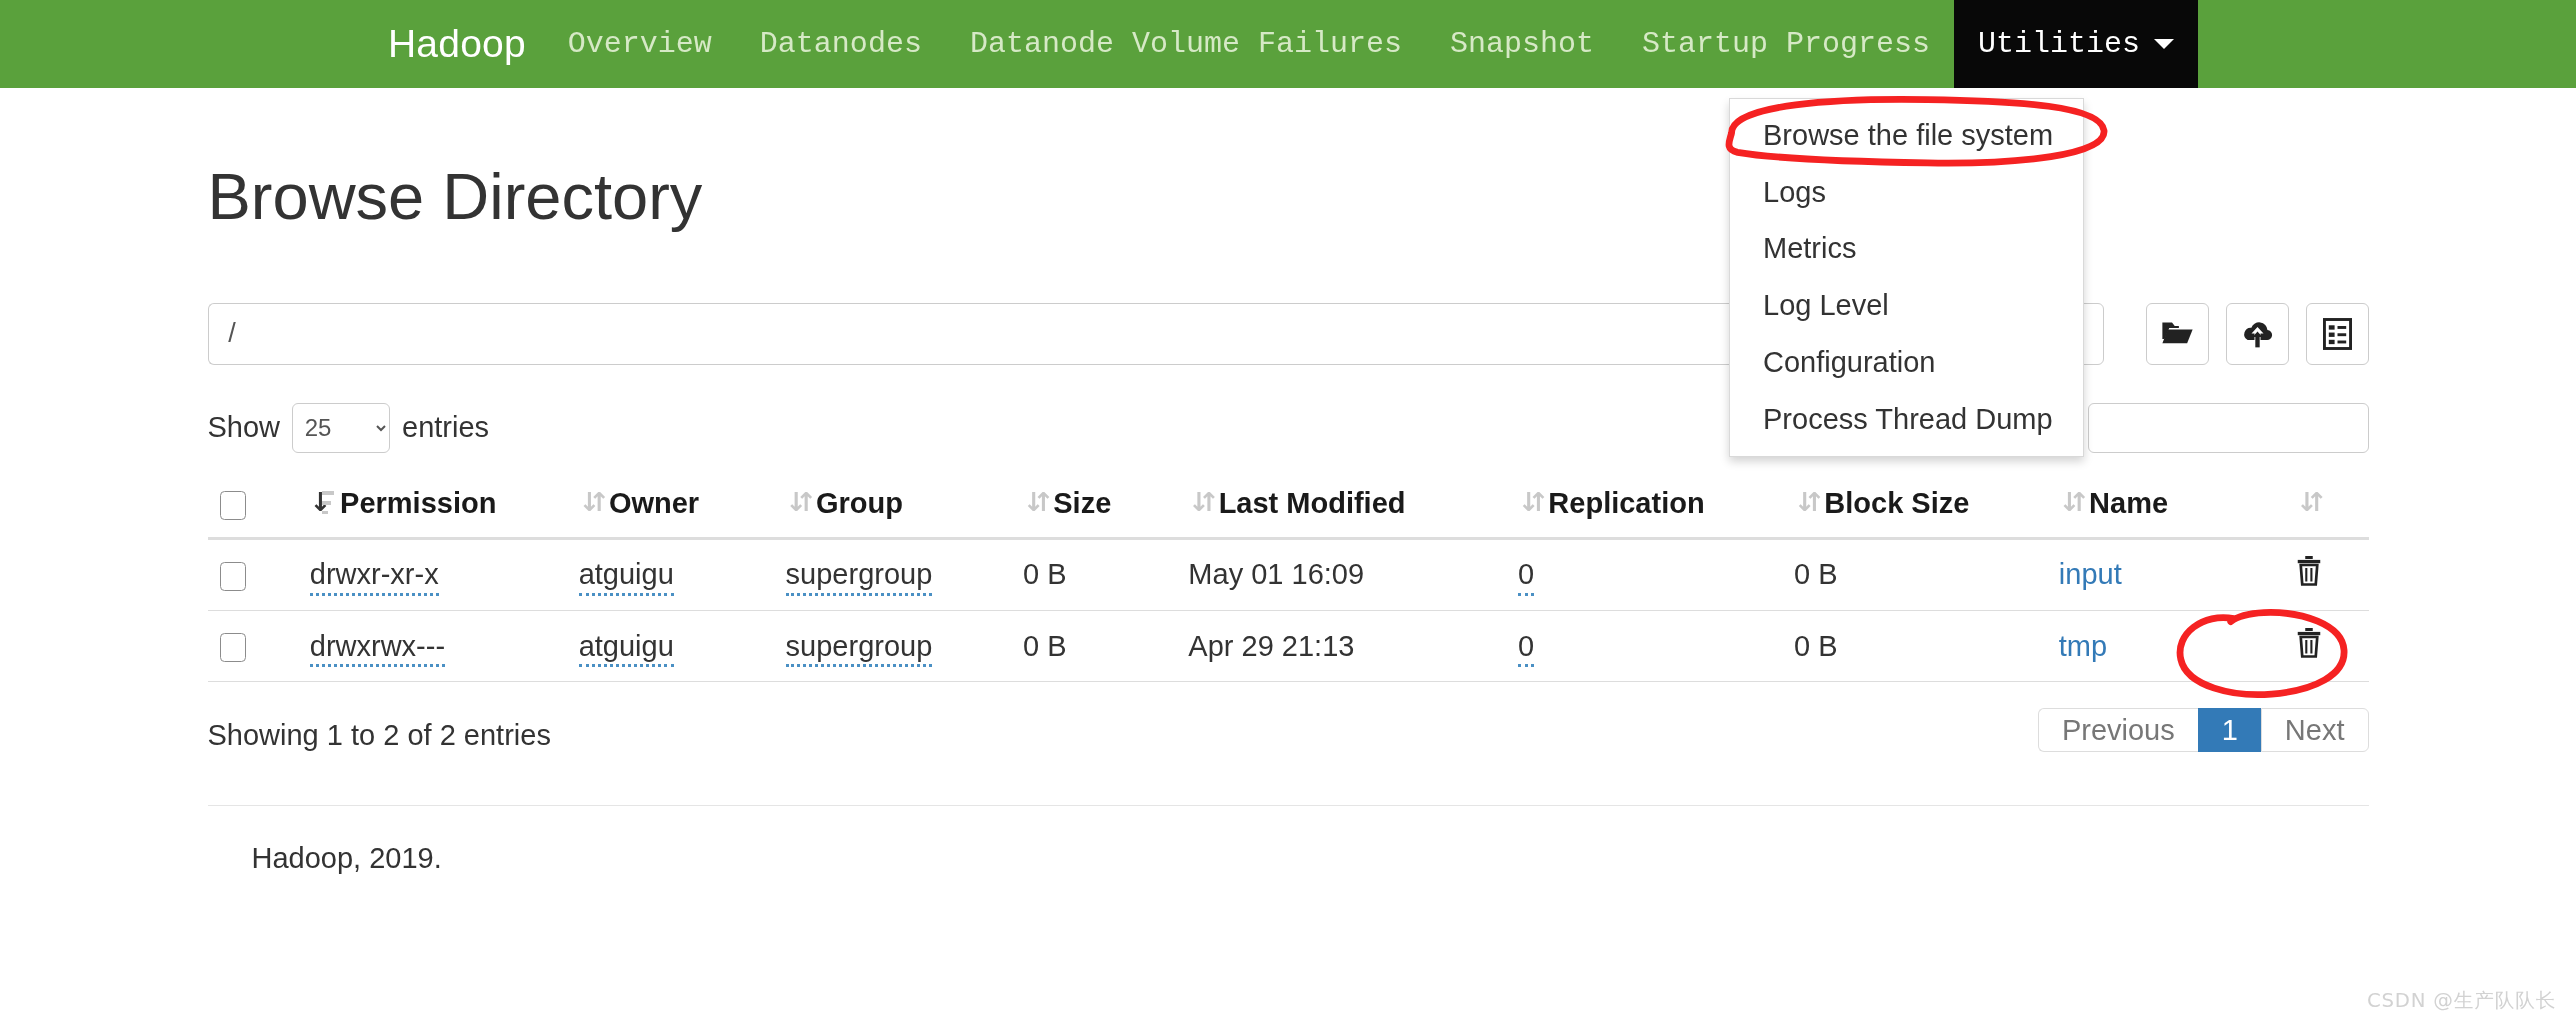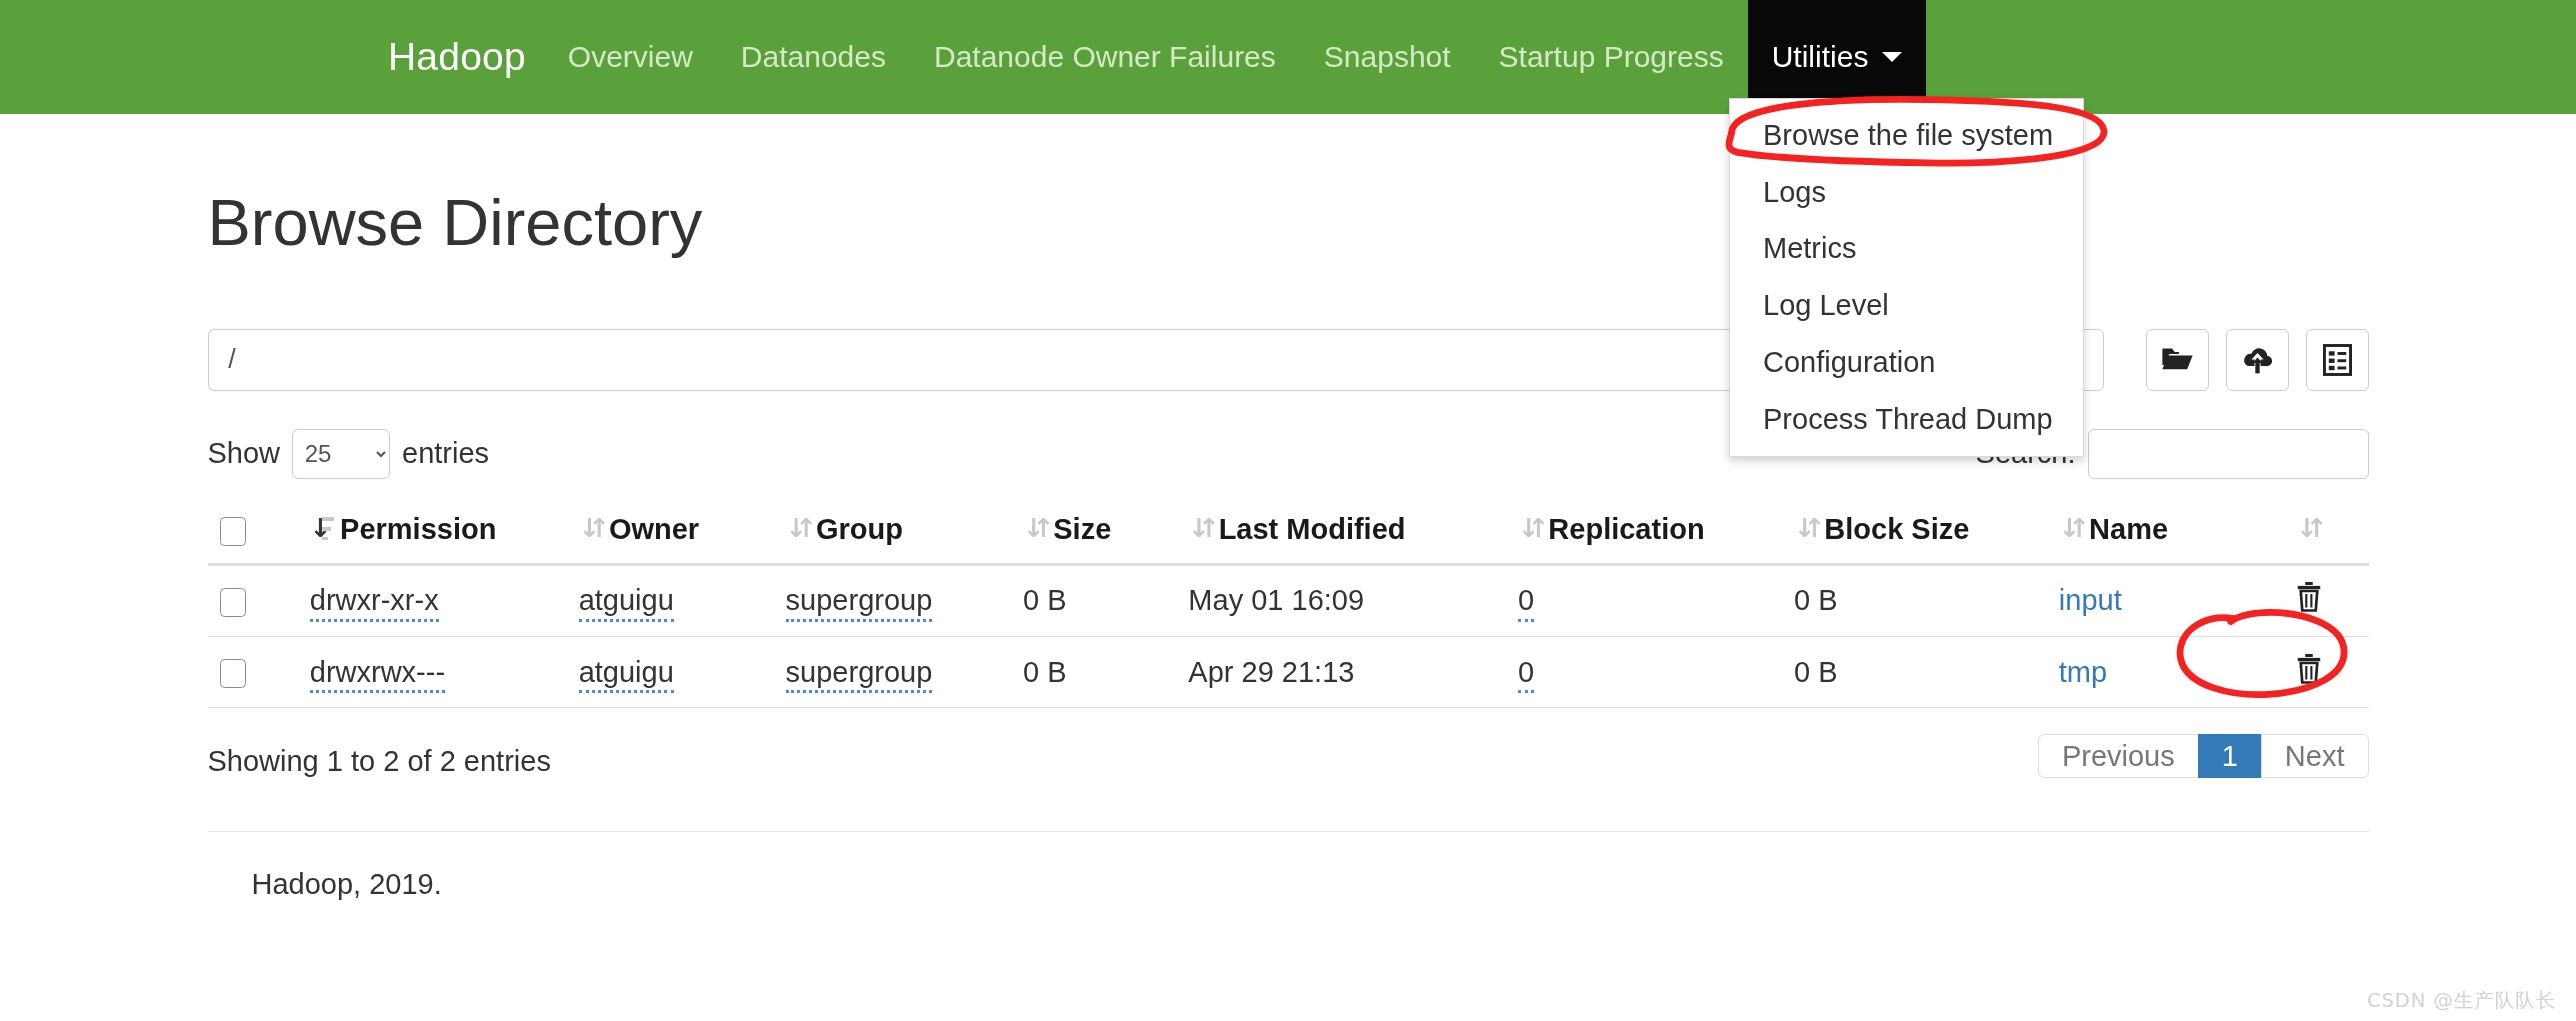--- a/index.html
+++ b/index.html
@@ -9,21 +9,21 @@
     height: 1022px;
     background: #ffffff;
     font-family: "Liberation Sans", sans-serif;
     color: #333333;
     position: relative;
     overflow: hidden;
   }
 
   
   .navbar {
-    height: 114px;
+    height: 88px;
     background: #5aa13c;
     display: flex;
     align-items: stretch;
     padding-left: 370px;
     position: relative;
     z-index: 5;
   }
   .brand {
     display: flex;
     align-items: center;
@@ -34,20 +34,21 @@
     letter-spacing: 0.2px;
     white-space: nowrap;
   }
   .nav-item {
     display: flex;
     align-items: center;
     padding: 0 24px;
     color: #d6e9c6;
     font-size: 30px;
     white-space: nowrap;
+    font-family: Liberation Mono, monospace;
   }
   .nav-item.active-drop {
     background: #080808;
     color: #ffffff;
   }
   .caret {
     display: inline-block;
     width: 0; height: 0;
     margin-left: 13.6px;
     border-left: 10.6px solid transparent;
@@ -316,21 +317,21 @@
 
 <div class="navbar">
   <a class="brand">Hadoop</a>
   <a class="nav-item">
       <span>Overview</span>
     </a>
   <a class="nav-item">
       <span>Datanodes</span>
     </a>
   <a class="nav-item">
-      <span>Datanode Owner Failures</span>
+      <span>Datanode Volume Failures</span>
     </a>
   <a class="nav-item">
       <span>Snapshot</span>
     </a>
   <a class="nav-item">
       <span>Startup Progress</span>
     </a>
   <a class="nav-item active-drop">
     <span>Utilities</span>
     <span class="caret"></span>

